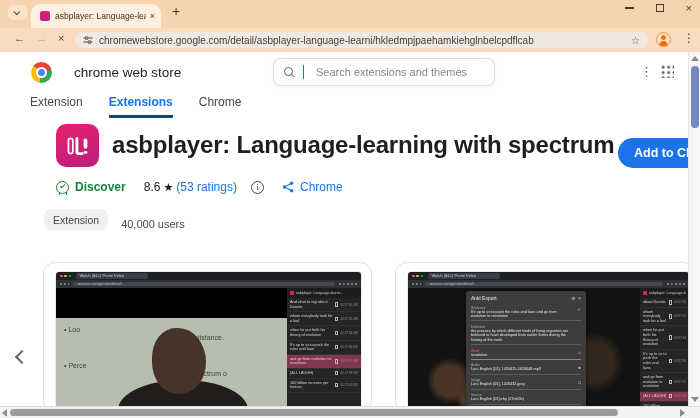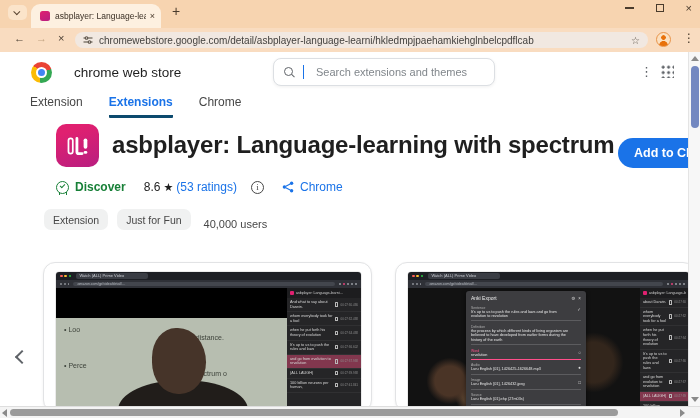--- a/index.html
+++ b/index.html
@@ -235,21 +235,20 @@
             <line x1="3.8" y1="5.2" x2="8.2" y2="3"></line>
             <line x1="3.8" y1="6.8" x2="8.2" y2="9"></line>
           </g>
       </svg>
     </span>
     <span class="sharelb">Chrome</span>
   </div>
 
   <div class="chips">
     <span class="chip">Extension</span>
-    <span class="chip">Just for Fun</span>
     <span class="users">40,000 users</span>
   </div>
 
   <span class="leftchev"></span>
 
   <div class="card card1">
     <div class="mini">
       <div class="mtabs">
         <span class="dots">
             <i class="d1"></i>

